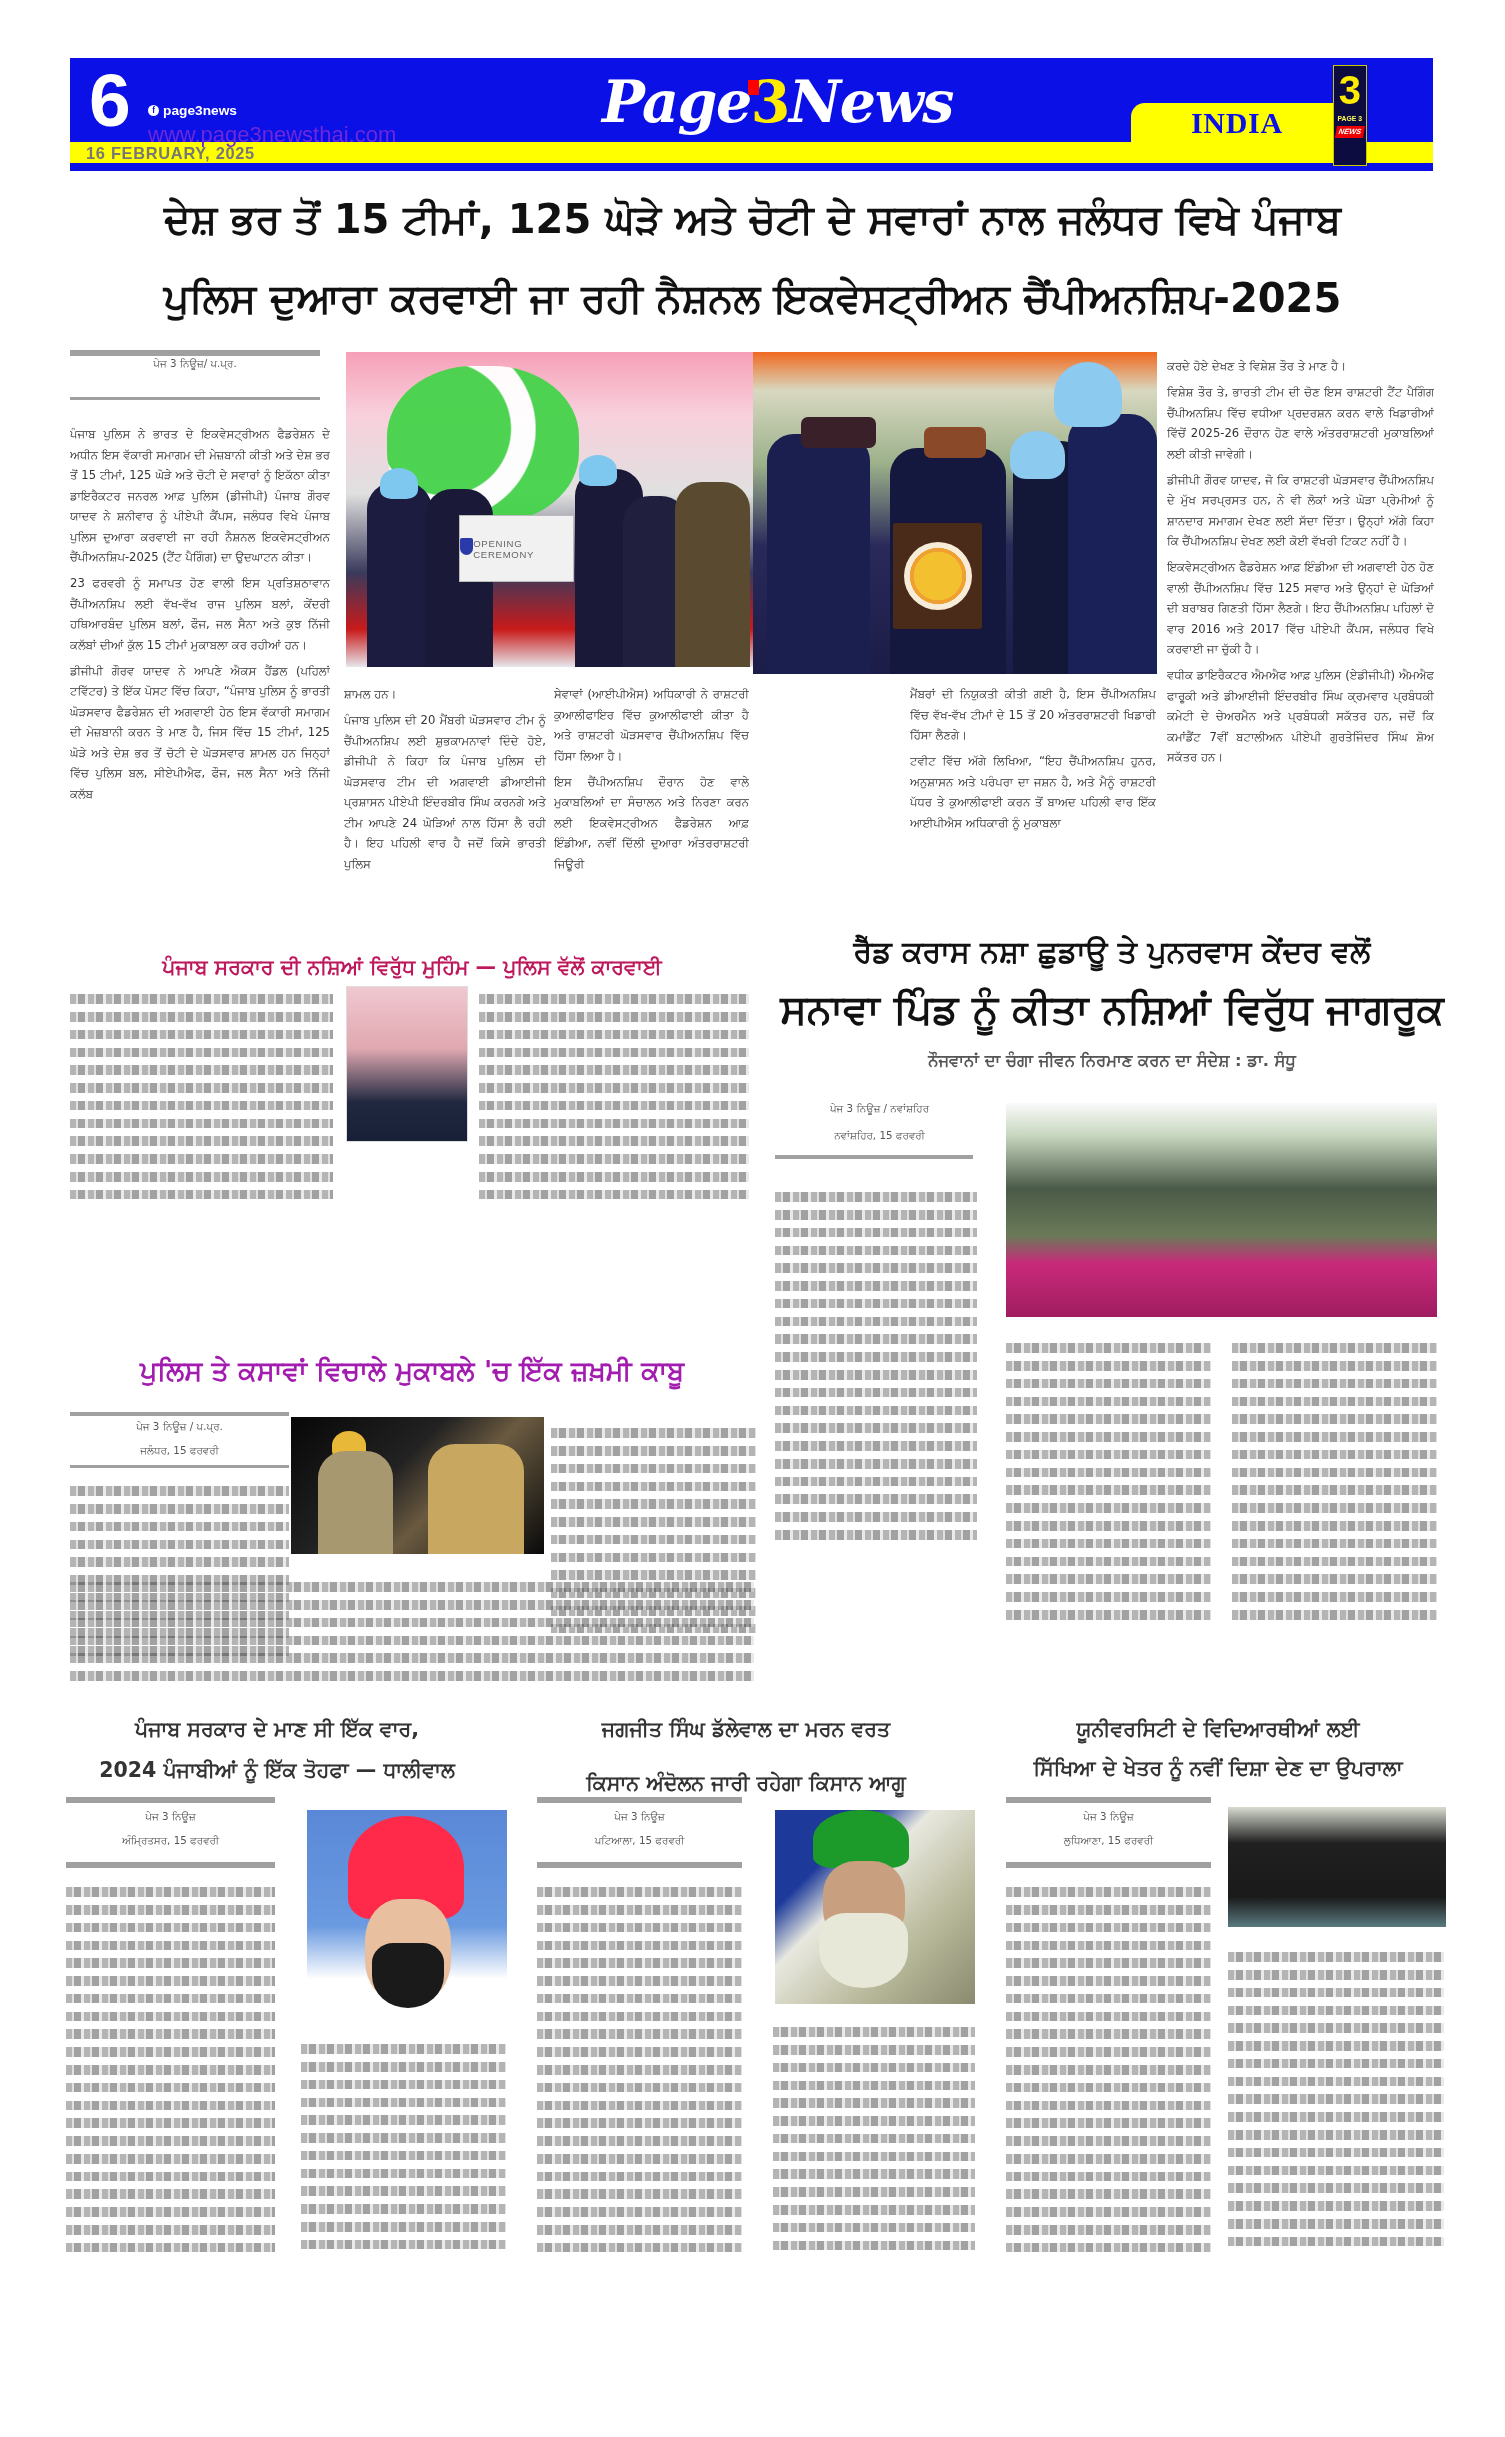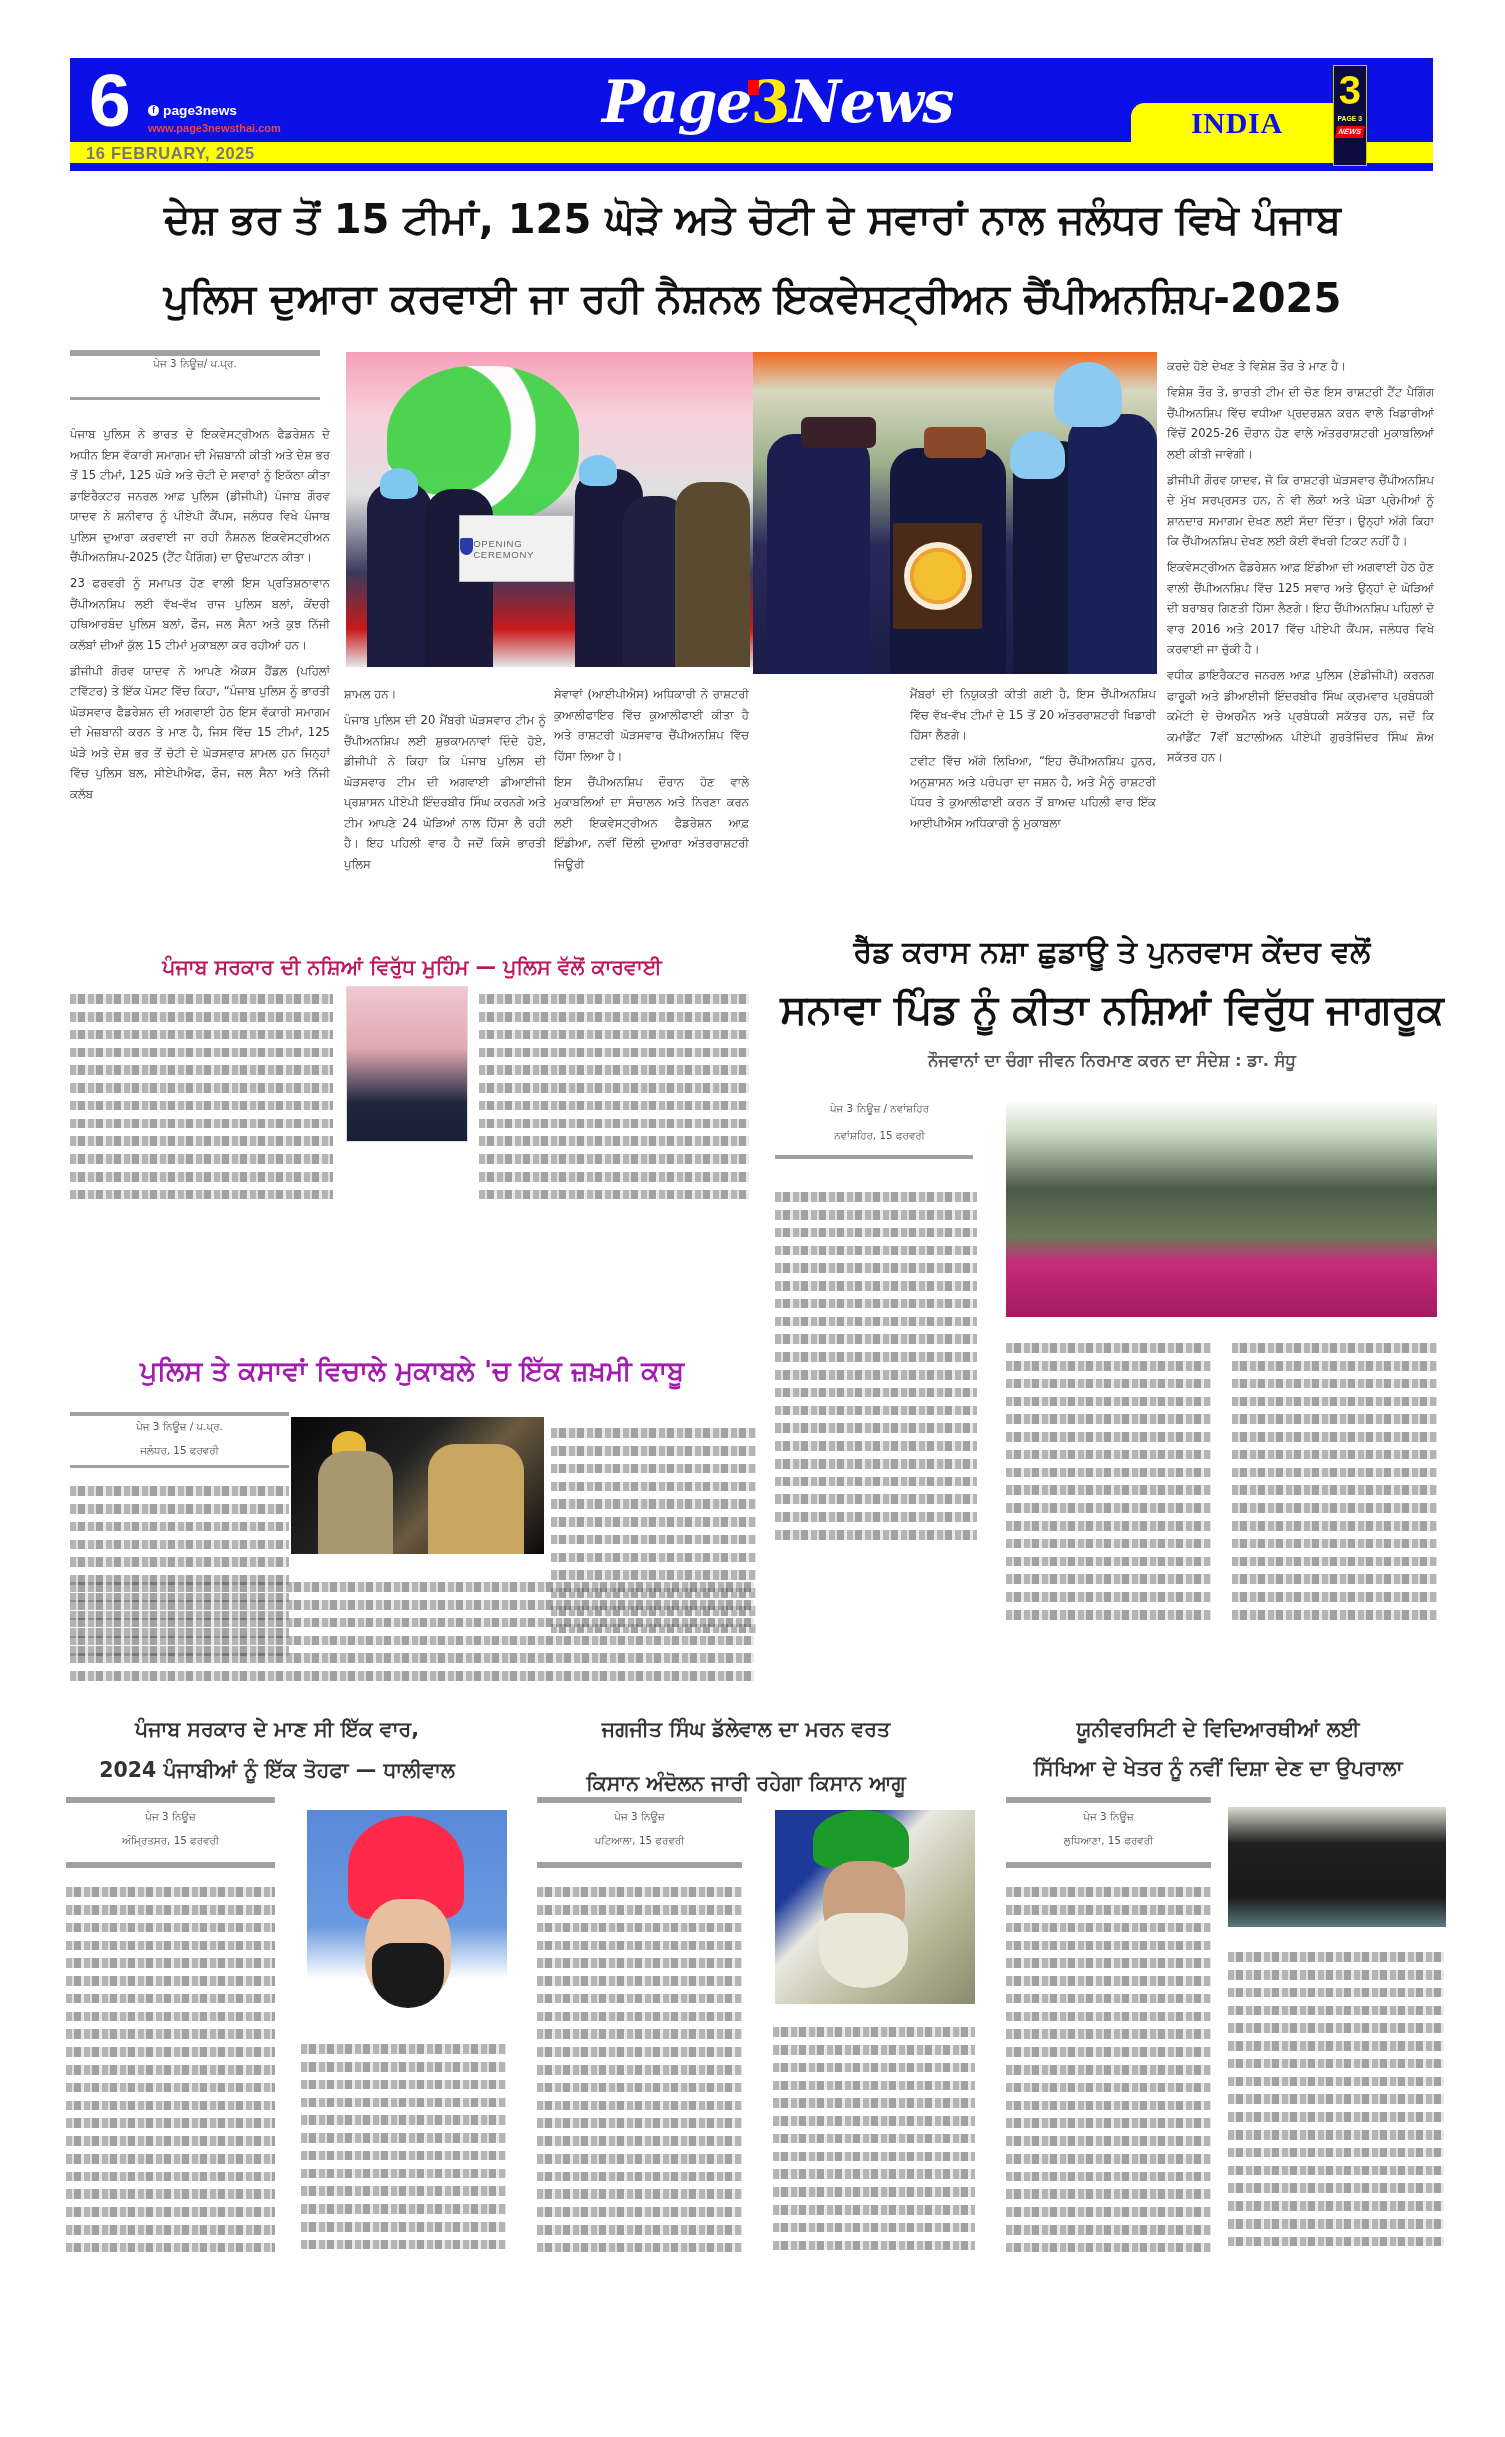--- a/index.html
+++ b/index.html
@@ -6,21 +6,21 @@
   body { width:1506px; height:2438px; position:relative; overflow:hidden; font-family:"DejaVu Sans", sans-serif; color:#222; }
   .abs { position:absolute; }
 
   
   .mast { left:70px; top:58px; width:1363px; height:113px; background:#0a10e6; }
   .mast-yellow { left:70px; top:142px; width:1363px; height:20.5px; background:#ffff00; }
   .mast-bottom { left:70px; top:163px; width:1363px; height:8.2px; background:#0a10e6; }
   .page-num { left:89px; top:63px; font-family:"Liberation Sans", sans-serif; font-weight:bold; font-size:75px; color:#fff; line-height:75px; }
   .fb-line { left:148px; top:103px; font-family:"Liberation Sans", sans-serif; font-size:13.7px; color:#fff; font-weight:bold; display:flex; align-items:center; gap:4.1px; }
   .fb-icon { width:11px; height:11px; border-radius:50%; background:#fff; color:#0a10e6; font-size:8.2px; font-weight:bold; display:inline-flex; align-items:center; justify-content:center; }
-  .url-line { left:148px; top:122px; font-family:"Liberation Sans", sans-serif; font-size:11px; color:#ef4444; font-weight:bold; }
+  .url-line { left:148px; top:122px; font-family:"Liberation Sans", sans-serif; font-size:22px; color:#6d28d9; font-weight:normal; }
   .date-line { left:86px; top:144px; font-family:"Liberation Sans", sans-serif; font-size:16.4px; color:#777; font-weight:bold; letter-spacing:0.7px; }
   .logo { left:602px; top:68px; font-family:"DejaVu Serif", serif; font-size:57px; font-style:italic; font-weight:bold; color:#fff; letter-spacing:-1.4px; line-height:68px; }
   .logo .three { color:#ffeb00; font-style:normal; position:relative; }
   .logo .three::before { content:""; position:absolute; left:-2.7px; top:12.3px; width:11px; height:15px; background:#ff0000; }
   .india-tab { left:1131px; top:103px; width:209px; height:60px; background:#ffff00; border-top-left-radius:13.7px; }
   .india { left:1191px; top:106px; font-family:"Liberation Serif", serif; font-weight:bold; font-size:30px; color:#0a10e6; letter-spacing:0.7px; }
   .badge { left:1333px; top:65px; width:31.5px; height:99px; background:#0c0c40; border:1.4px solid #c9c900; display:flex; flex-direction:column; align-items:center; }
   .badge .b3 { color:#ffeb00; font-weight:bold; font-size:40px; font-family:"Liberation Sans", sans-serif; line-height:49px; }
   .badge .bp { color:#ffff55; font-size:6.8px; font-weight:bold; font-family:"Liberation Sans", sans-serif; }
   .badge .bn { margin-top:4.1px; background:#e00; color:#fff; font-size:7.5px; font-weight:bold; font-style:italic; padding:1.4px 2.7px; transform:skewX(-10deg); font-family:"Liberation Sans", sans-serif; }
@@ -133,21 +133,21 @@
 </div>
 <div class="abs col-text" style="left:910px; top:684px; width:246px; height:226px; overflow:hidden;">
   <p>ਮੈਂਬਰਾਂ ਦੀ ਨਿਯੁਕਤੀ ਕੀਤੀ ਗਈ ਹੈ, ਇਸ ਚੈਂਪੀਅਨਸ਼ਿਪ ਵਿੱਚ ਵੱਖ-ਵੱਖ ਟੀਮਾਂ ਦੇ 15 ਤੋਂ 20 ਅੰਤਰਰਾਸ਼ਟਰੀ ਖਿਡਾਰੀ ਹਿੱਸਾ ਲੈਣਗੇ।</p>
   <p>ਟਵੀਟ ਵਿੱਚ ਅੱਗੇ ਲਿਖਿਆ, “ਇਹ ਚੈਂਪੀਅਨਸ਼ਿਪ ਹੁਨਰ, ਅਨੁਸ਼ਾਸਨ ਅਤੇ ਪਰੰਪਰਾ ਦਾ ਜਸ਼ਨ ਹੈ, ਅਤੇ ਮੈਨੂੰ ਰਾਸ਼ਟਰੀ ਪੱਧਰ ਤੇ ਕੁਆਲੀਫਾਈ ਕਰਨ ਤੋਂ ਬਾਅਦ ਪਹਿਲੀ ਵਾਰ ਇੱਕ ਆਈਪੀਐਸ ਅਧਿਕਾਰੀ ਨੂੰ ਮੁਕਾਬਲਾ</p>
 </div>
 <div class="abs col-text" style="left:1167px; top:356px; width:267px; height:561px; overflow:hidden;">
   <p>ਕਰਦੇ ਹੋਏ ਦੇਖਣ ਤੇ ਵਿਸ਼ੇਸ਼ ਤੌਰ ਤੇ ਮਾਣ ਹੈ।</p>
   <p>ਵਿਸ਼ੇਸ਼ ਤੌਰ ਤੇ, ਭਾਰਤੀ ਟੀਮ ਦੀ ਚੋਣ ਇਸ ਰਾਸ਼ਟਰੀ ਟੈਂਟ ਪੈਗਿੰਗ ਚੈਂਪੀਅਨਸ਼ਿਪ ਵਿੱਚ ਵਧੀਆ ਪ੍ਰਦਰਸ਼ਨ ਕਰਨ ਵਾਲੇ ਖਿਡਾਰੀਆਂ ਵਿੱਚੋਂ 2025-26 ਦੌਰਾਨ ਹੋਣ ਵਾਲੇ ਅੰਤਰਰਾਸ਼ਟਰੀ ਮੁਕਾਬਲਿਆਂ ਲਈ ਕੀਤੀ ਜਾਵੇਗੀ।</p>
   <p>ਡੀਜੀਪੀ ਗੌਰਵ ਯਾਦਵ, ਜੋ ਕਿ ਰਾਸ਼ਟਰੀ ਘੋੜਸਵਾਰ ਚੈਂਪੀਅਨਸ਼ਿਪ ਦੇ ਮੁੱਖ ਸਰਪ੍ਰਸਤ ਹਨ, ਨੇ ਵੀ ਲੋਕਾਂ ਅਤੇ ਘੋੜਾ ਪ੍ਰੇਮੀਆਂ ਨੂੰ ਸ਼ਾਨਦਾਰ ਸਮਾਗਮ ਦੇਖਣ ਲਈ ਸੱਦਾ ਦਿੱਤਾ। ਉਨ੍ਹਾਂ ਅੱਗੇ ਕਿਹਾ ਕਿ ਚੈਂਪੀਅਨਸ਼ਿਪ ਦੇਖਣ ਲਈ ਕੋਈ ਵੱਖਰੀ ਟਿਕਟ ਨਹੀਂ ਹੈ।</p>
   <p>ਇਕਵੇਸਟ੍ਰੀਅਨ ਫੈਡਰੇਸ਼ਨ ਆਫ਼ ਇੰਡੀਆ ਦੀ ਅਗਵਾਈ ਹੇਠ ਹੋਣ ਵਾਲੀ ਚੈਂਪੀਅਨਸ਼ਿਪ ਵਿੱਚ 125 ਸਵਾਰ ਅਤੇ ਉਨ੍ਹਾਂ ਦੇ ਘੋੜਿਆਂ ਦੀ ਬਰਾਬਰ ਗਿਣਤੀ ਹਿੱਸਾ ਲੈਣਗੇ। ਇਹ ਚੈਂਪੀਅਨਸ਼ਿਪ ਪਹਿਲਾਂ ਦੋ ਵਾਰ 2016 ਅਤੇ 2017 ਵਿੱਚ ਪੀਏਪੀ ਕੈਂਪਸ, ਜਲੰਧਰ ਵਿਖੇ ਕਰਵਾਈ ਜਾ ਚੁੱਕੀ ਹੈ।</p>
-  <p>ਵਧੀਕ ਡਾਇਰੈਕਟਰ ਜਨਰਲ ਆਫ਼ ਪੁਲਿਸ (ਏਡੀਜੀਪੀ) ਕਰਨਗ ਫਾਰੂਕੀ ਅਤੇ ਡੀਆਈਜੀ ਇੰਦਰਬੀਰ ਸਿੰਘ ਕ੍ਰਮਵਾਰ ਪ੍ਰਬੰਧਕੀ ਕਮੇਟੀ ਦੇ ਚੇਅਰਮੈਨ ਅਤੇ ਪ੍ਰਬੰਧਕੀ ਸਕੱਤਰ ਹਨ, ਜਦੋਂ ਕਿ ਕਮਾਂਡੈਂਟ 7ਵੀਂ ਬਟਾਲੀਅਨ ਪੀਏਪੀ ਗੁਰਤੇਜਿੰਦਰ ਸਿੰਘ ਸ਼ੋਅ ਸਕੱਤਰ ਹਨ।</p>
+  <p>ਵਧੀਕ ਡਾਇਰੈਕਟਰ ਐਮਐਫ ਆਫ਼ ਪੁਲਿਸ (ਏਡੀਜੀਪੀ) ਐਮਐਫ ਫਾਰੂਕੀ ਅਤੇ ਡੀਆਈਜੀ ਇੰਦਰਬੀਰ ਸਿੰਘ ਕ੍ਰਮਵਾਰ ਪ੍ਰਬੰਧਕੀ ਕਮੇਟੀ ਦੇ ਚੇਅਰਮੈਨ ਅਤੇ ਪ੍ਰਬੰਧਕੀ ਸਕੱਤਰ ਹਨ, ਜਦੋਂ ਕਿ ਕਮਾਂਡੈਂਟ 7ਵੀਂ ਬਟਾਲੀਅਨ ਪੀਏਪੀ ਗੁਰਤੇਜਿੰਦਰ ਸਿੰਘ ਸ਼ੋਅ ਸਕੱਤਰ ਹਨ।</p>
 </div>
 
 <div class="abs sub-h grey-text" style="left:70px; top:955px; width:684px; font-size:20.5px;">ਪੰਜਾਬ ਸਰਕਾਰ ਦੀ ਨਸ਼ਿਆਂ ਵਿਰੁੱਧ ਮੁਹਿੰਮ — ਪੁਲਿਸ ਵੱਲੋਂ ਕਾਰਵਾਈ</div>
 <div class="abs photo portrait1"></div>
 <div class="abs" style="left:70px; top:986px; width:263px;">
   <div class="pix-line"></div>
     <div class="pix-line"></div>
     <div class="pix-line"></div>
     <div class="pix-line"></div>
     <div class="pix-line"></div>

